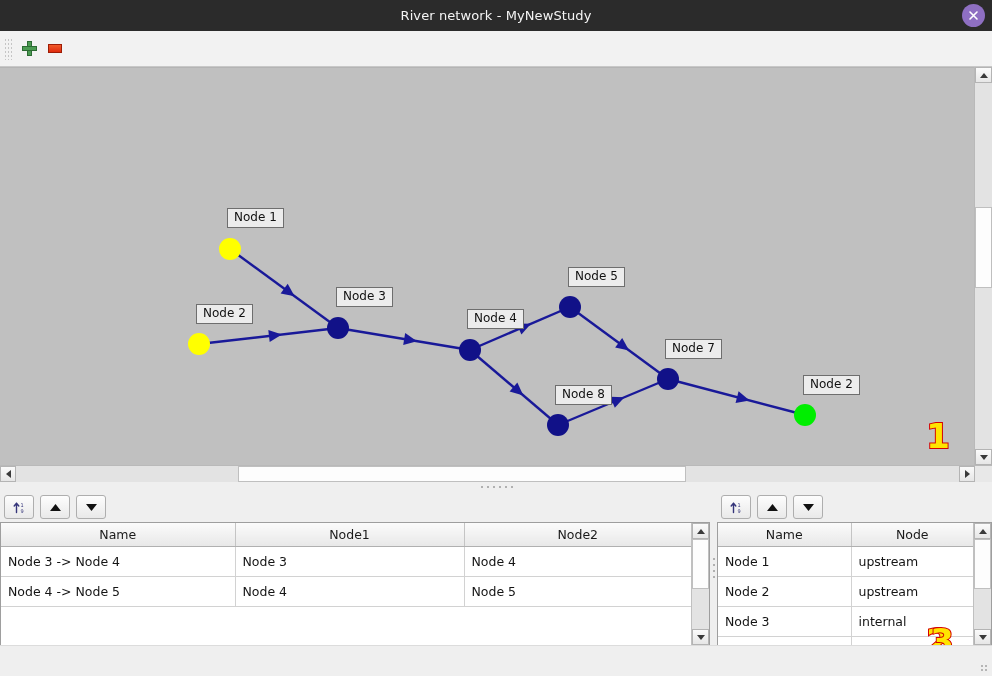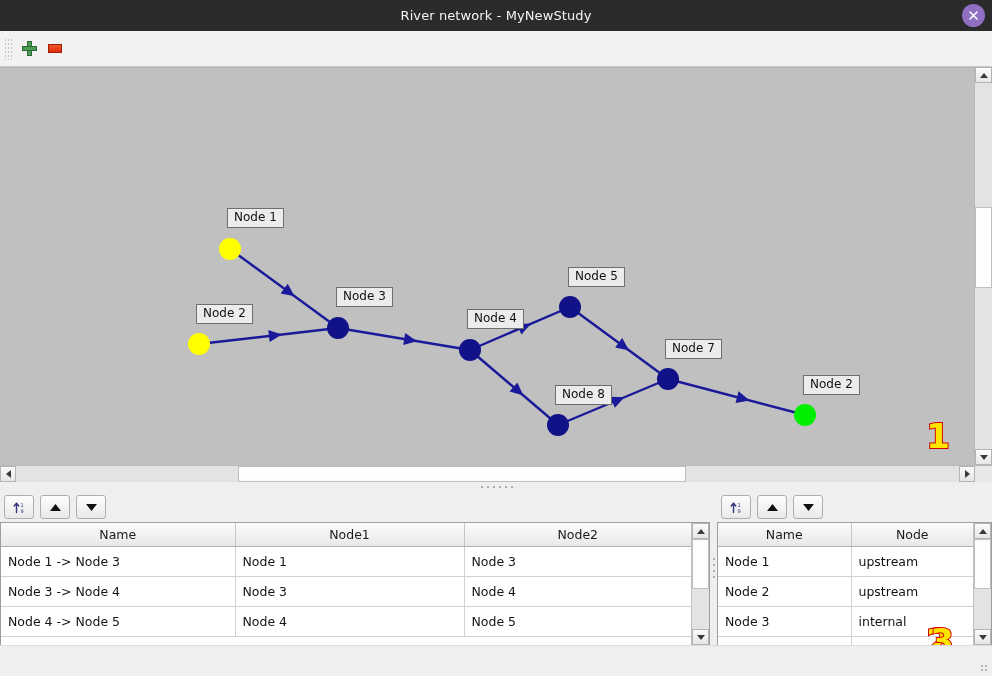--- a/index.html
+++ b/index.html
@@ -434,25 +434,20 @@
                 <col>
               </colgroup>
             <thead>
               <tr>
                 <th>Name</th>
                 <th>Node1</th>
                 <th>Node2</th>
               </tr>
             </thead>
             <tbody id="links-body">
-                <tr>
-                  <td>Node 1 -&gt; Node 3</td>
-                  <td>Node 1</td>
-                  <td>Node 3</td>
-                </tr>
                 <tr>
                   <td>Node 3 -&gt; Node 4</td>
                   <td>Node 3</td>
                   <td>Node 4</td>
                 </tr>
                 <tr>
                   <td>Node 4 -&gt; Node 5</td>
                   <td>Node 4</td>
                   <td>Node 5</td>
                 </tr>

